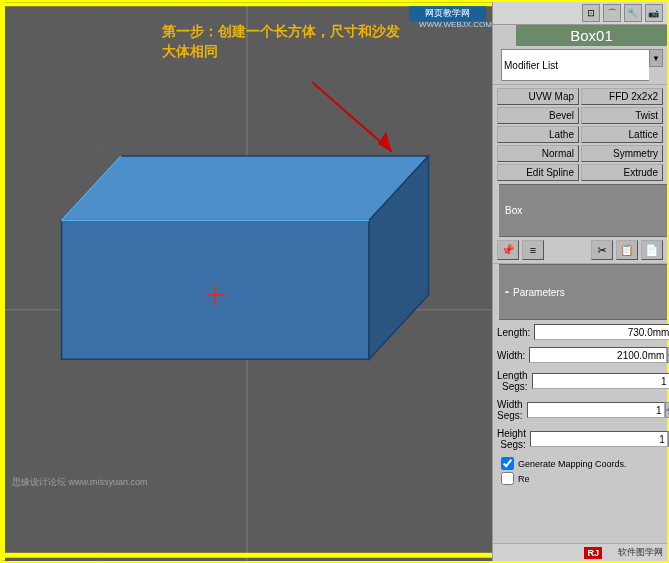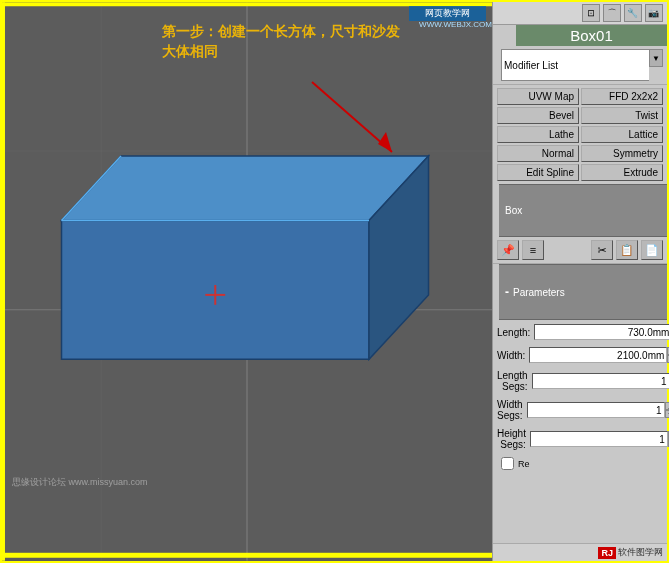--- a/index.html
+++ b/index.html
@@ -288,21 +288,21 @@
       position: absolute;
       top: 4px;
       right: 4px;
       color: white;
       font-size: 10px;
     }
 
     .rjzxw-logo {
       display: flex;
       align-items: center;
-      gap: 2px;
+      gap: 16px;
     }
   </style>
 </head>
 <body>
 
 <div class="main-container">
 
   <div class="viewport">
     <svg class="viewport-svg" viewBox="0 0 494 563" xmlns="http://www.w3.org/2000/svg">
 
@@ -453,20 +453,24 @@
         <span class="param-label">Height Segs:</span>
         <div class="param-input-wrap">
           <input class="param-input" type="text" value="1" style="">
           <div class="param-spinner">
             <div class="spin-btn">▲</div>
             <div class="spin-btn">▼</div>
           </div>
         </div>
       </div>
 
+      <div class="checkbox-row">
+        <input type="checkbox" checked="" style="">
+        <span class="checkbox-label">Generate Mapping Coords.</span>
+      </div>
 
       <div class="checkbox-row">
         <input type="checkbox" style="">
         <span class="checkbox-label">Re</span>
       </div>
     </div>
 
     <div class="logo-bar">
       <div class="rjzxw-logo">
         <span class="logo-icon">RJ</span>

